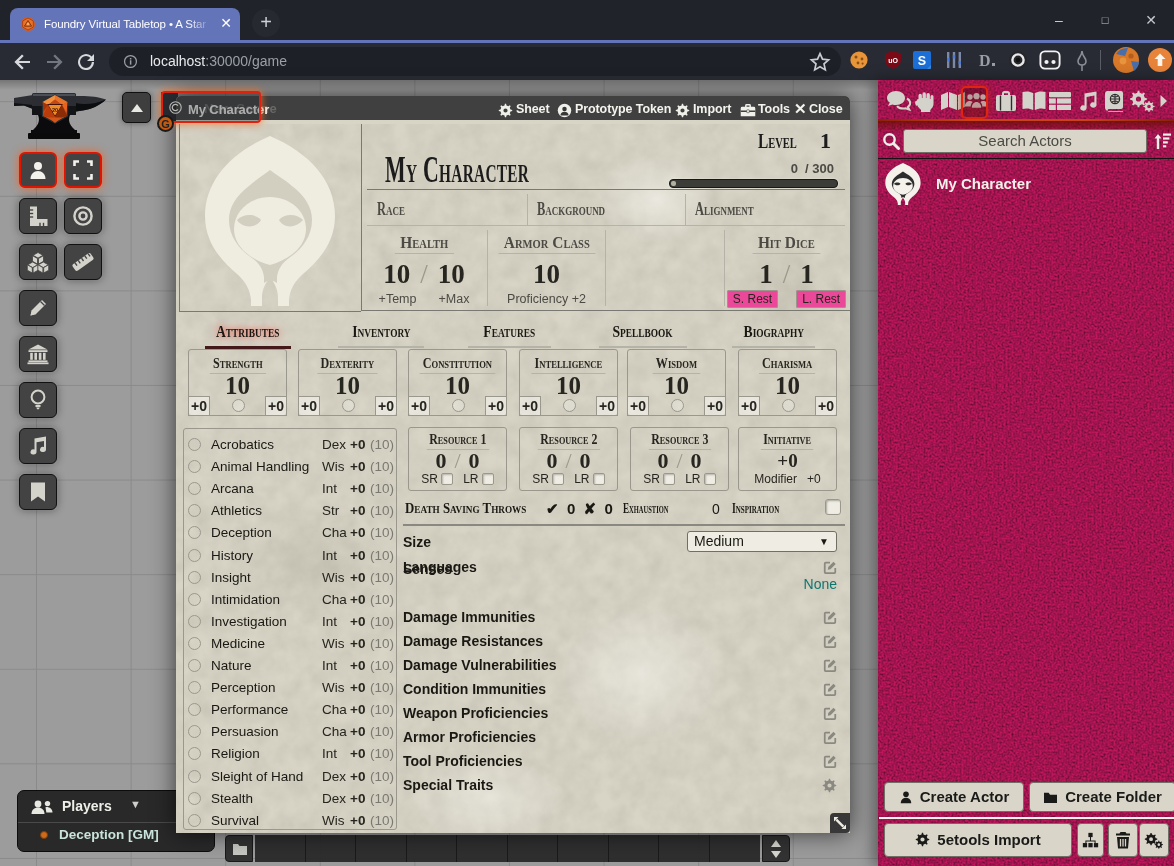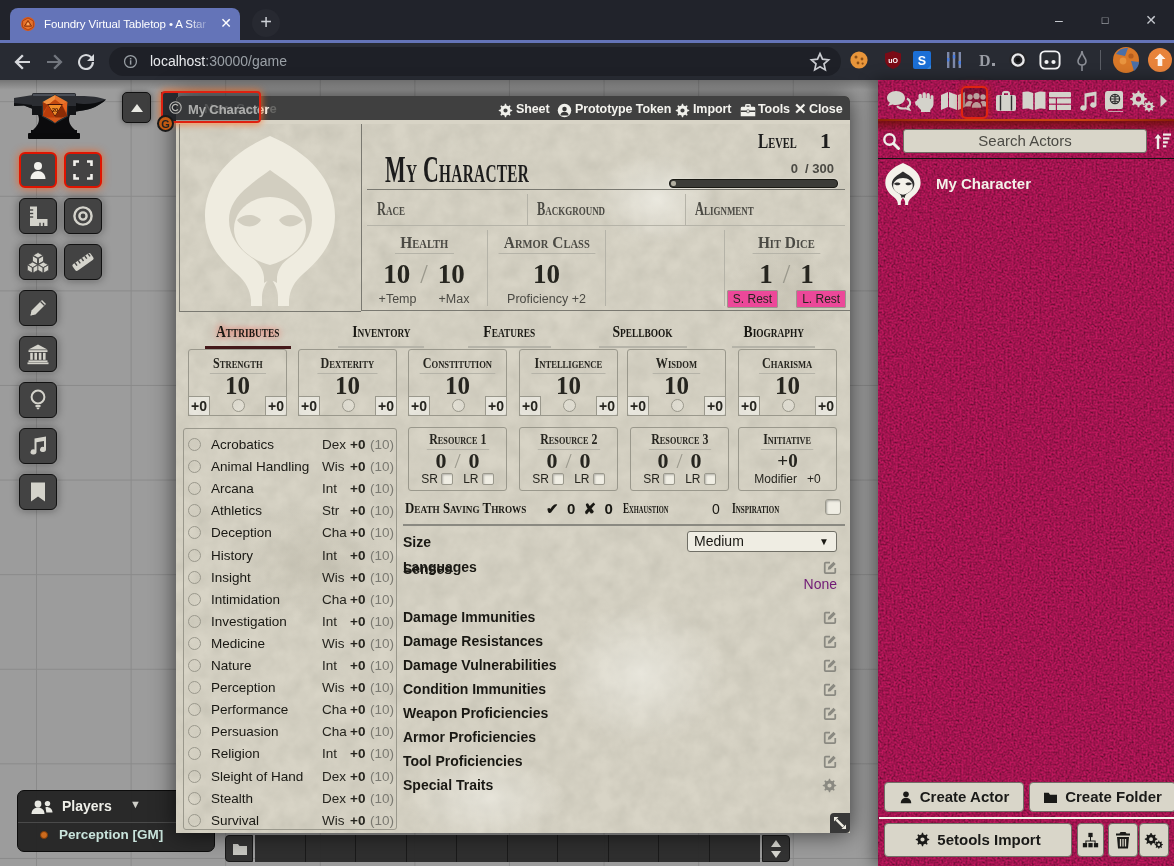--- a/index.html
+++ b/index.html
@@ -679,21 +679,21 @@
   <div class="abs mod" style="left:229px;top:377px;font-size:14px;color:#191813;transform:scaleX(0.92);transform-origin:0 0;">Death Saving Throws</div>
   <div class="abs" style="left:370px;top:376px;font-size:15px;font-weight:bold;color:#191813;">✔&nbsp; 0&nbsp; ✘&nbsp; 0</div>
   <div class="abs mod" style="left:447px;top:377px;font-size:14px;color:#191813;transform:scaleX(0.65);transform-origin:0 0;">Exhaustion</div>
   <div class="abs" style="left:536px;top:377px;font-size:14px;color:#191813;">0</div>
   <div class="abs mod" style="left:556px;top:377px;font-size:14px;color:#191813;transform:scaleX(0.70);transform-origin:0 0;">Inspiration</div>
   <div class="abs" style="left:649px;top:375px;width:16px;height:16px;background:#efede3;border:1px solid #9a988c;border-radius:3px;box-shadow:inset 1px 1px 2px rgba(0,0,0,0.3);"></div>
   <div class="abs" style="left:227px;top:400px;width:442px;height:2px;background:#8a8981;"></div>
 
   <div class="trait" style="top:410px;">Size
     <span style="position:absolute;right:8px;top:-3px;width:150px;height:21px;background:#efede3;border:1px solid #706f66;border-radius:3px;font-weight:normal;font-size:14px;color:#191813;padding:1px 6px;">Medium<span style="position:absolute;right:7px;top:4px;font-size:10px;">▼</span></span></div>
-  <div class="trait" style="top:437px;">Senses<span style="position:absolute;right:8px;font-weight:normal;color:#701a75;margin-top:15px;">None</span></div>
+  <div class="trait" style="top:437px;">Senses<span style="position:absolute;right:8px;font-weight:normal;color:#0f766e;margin-top:15px;">None</span></div>
   <div class="trait" style="top:435px;">Languages<svg class="eicon" width="14" height="14" viewBox="0 0 16 16">
           <path d="M1 4 a2 2 0 0 1 2-2 h5 v2 H3 v10 h10 V9 h2 v5 a2 2 0 0 1 -2 2 H3 a2 2 0 0 1 -2-2 z" fill="#8a8981"></path>
           <path d="M6 8 l6-6 2.5 2.5 -6 6 -3 .5 z" fill="#8a8981"></path>
         </svg></div>
   <div class="trait" style="top:485px;">Damage Immunities<svg class="eicon" width="14" height="14" viewBox="0 0 16 16">
           <path d="M1 4 a2 2 0 0 1 2-2 h5 v2 H3 v10 h10 V9 h2 v5 a2 2 0 0 1 -2 2 H3 a2 2 0 0 1 -2-2 z" fill="#8a8981"></path>
           <path d="M6 8 l6-6 2.5 2.5 -6 6 -3 .5 z" fill="#8a8981"></path>
         </svg></div>
   <div class="trait" style="top:509px;">Damage Resistances<svg class="eicon" width="14" height="14" viewBox="0 0 16 16">
           <path d="M1 4 a2 2 0 0 1 2-2 h5 v2 H3 v10 h10 V9 h2 v5 a2 2 0 0 1 -2 2 H3 a2 2 0 0 1 -2-2 z" fill="#8a8981"></path>
@@ -739,21 +739,21 @@
           <path d="M1.5 15 c0-4 3-6.4 6.5-6.4 s6.5 2.4 6.5 6.4 z"></path>
           <circle cx="17.5" cy="4.6" r="2.7"></circle>
           <path d="M15.5 8.2 c3.5-.6 7 1.6 7 5.4 h-6.2" fill="#e8e8e2"></path>
         </g>
       </svg>
  </div>
  <span style="position:absolute;left:44px;top:7px;font-size:14px;font-weight:bold;color:#efefe9;">Players</span>
  <span style="position:absolute;left:112px;top:7px;font-size:11px;color:#cfcfc9;">▼</span>
  <div style="position:absolute;left:0px;top:31px;width:196px;height:1px;background:#4a4a4a;"></div>
  <div style="position:absolute;left:22px;top:40px;width:8px;height:8px;border-radius:50%;background:#cc6b1e;border:1px solid #7e3c08;"></div>
- <span style="position:absolute;left:41px;top:36px;font-size:13.5px;font-weight:bold;color:#c9e4dc;">Perception [GM]</span>
+ <span style="position:absolute;left:41px;top:36px;font-size:13.5px;font-weight:bold;color:#c9e4dc;">Deception [GM]</span>
 </div>
 <div id="hotbar">
  <div style="position:absolute;left:0;top:0;width:28px;height:27px;background:#333;border:1px solid #191919;border-radius:4px 0 0 4px;">
   <svg style="position:absolute;left:6px;top:6px;" width="16" height="14" viewBox="0 0 16 14">
         <path d="M1 2 h5 l1.5 2 H15 V13 H1 Z" fill="#c9c9c3"></path>
       </svg>
  </div>
  <div style="position:absolute;left:30px;top:0;width:505px;height:27px;background:rgba(38,38,38,0.92);display:flex;">
   <div style="width:50.5px;height:27px;border-right:1px solid #1a1a1a;box-sizing:border-box;"></div>
   <div style="width:50.5px;height:27px;border-right:1px solid #1a1a1a;box-sizing:border-box;"></div>

